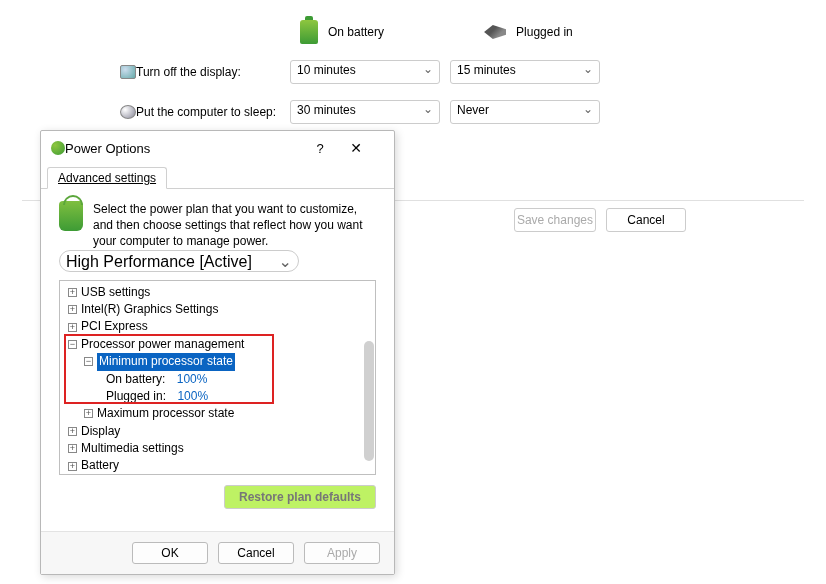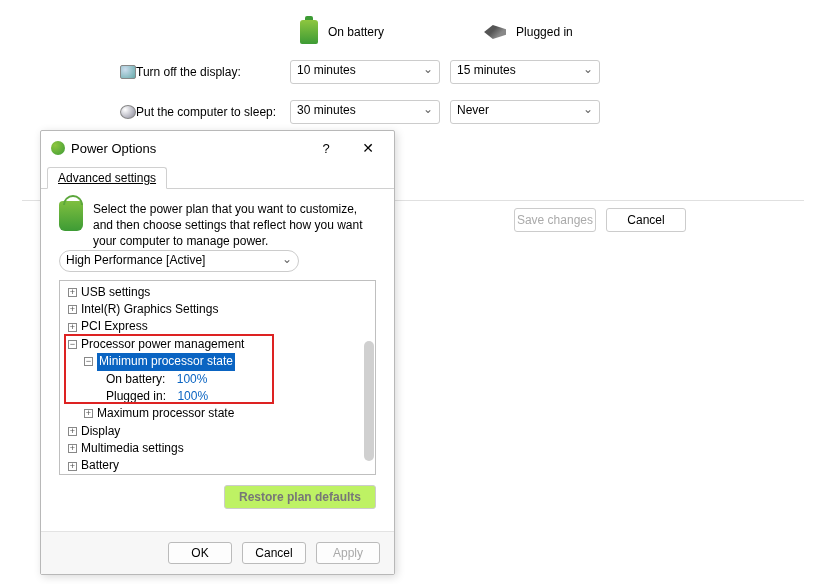--- a/index.html
+++ b/index.html
@@ -113,22 +113,22 @@
       width: 355px;
       height: 445px;
       background: #fff;
       border: 1px solid #b8b8b8;
       box-shadow: 2px 2px 8px rgba(0,0,0,0.15);
       border-radius: 2px;
       display: flex;
       flex-direction: column;
     }
     .dialog-title {
-      display:flex; align-items:center; gap:6px;
-      padding: 4px 8px 4px 10px;
+      display:flex; align-items:center; 
+      padding: 4px 20px 4px 10px;
       font-size: 13px;
     }
     .dialog-title .spacer { flex:1; }
     .help-btn, .close-btn {
       width: 36px; height: 26px;
       display:flex; align-items:center; justify-content:center;
       font-size: 13px;
     }
     .close-btn { font-size: 14px; }
     .plug-small {
@@ -166,21 +166,21 @@
     }
     .can-icon::before {
       content:""; position:absolute; top:-6px; left:4px; width:16px; height:8px;
       border:2px solid #5aa63a; border-bottom:none; border-radius: 10px 10px 0 0;
     }
     .desc-text { font-size: 12px; line-height: 1.35; }
     .plan-select {
       width: 240px; height: 22px;
       border: 1px solid #ccc; border-radius:11px;
       padding: 2px 20px 2px 6px;
-      font-size: 12px;
+      font-size: 16px;
       position: relative;
       margin-bottom: 8px;
     }
     .plan-select::after {
       content:"⌄"; position:absolute; right:6px; top:1px; color:#666;
     }
     .tree-box {
       border: 1px solid #bfbfbf;
       height: 195px;
       overflow: hidden;
@@ -212,21 +212,21 @@
       background:#bef264; border:1px solid #ccc; border-radius:3px;
       font-size:12px; color:#777;font-weight:bold;
     }
     .dialog-footer {
       border-top: 1px solid #e3e3e3;
       padding: 10px 14px;
       display:flex; justify-content:flex-end; gap:10px;
       background:#f7f7f7;
     }
     .dlg-btn {
-      width:64px; padding:3px 0;
+      width:76px; padding:3px 0;
       background:#fdfdfd; border:1px solid #bbb; border-radius:3px;
       font-size:12px;
     }
     .dlg-btn.apply { color:#aaa; }
   </style>
 </head>
 <body>
 
 <div class="bg-panel">
   <div class="bg-columns">

